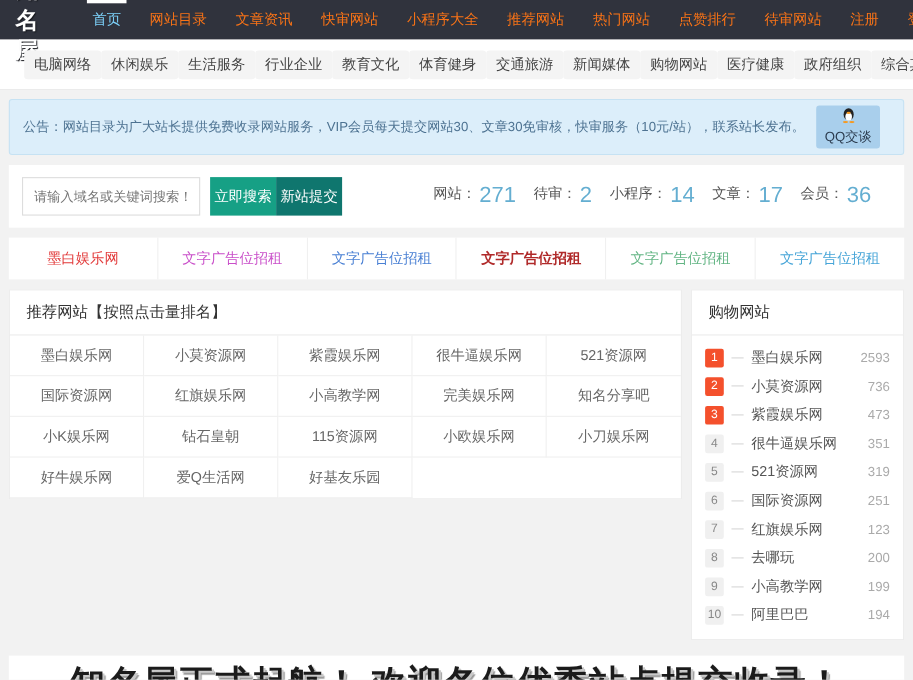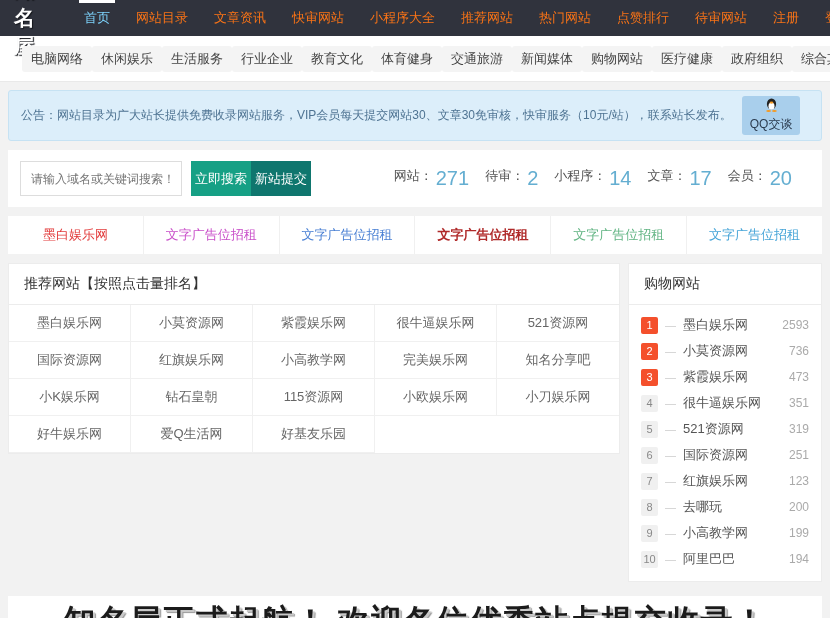--- a/index.html
+++ b/index.html
@@ -188,21 +188,21 @@
         <div class="stat">
           <span class="stat-label">小程序：</span>
           <span class="stat-value">14</span>
         </div>
         <div class="stat">
           <span class="stat-label">文章：</span>
           <span class="stat-value">17</span>
         </div>
         <div class="stat">
           <span class="stat-label">会员：</span>
-          <span class="stat-value">20</span>
+          <span class="stat-value">36</span>
         </div>
       </div>
   </div>
 
   <div class="adbar">
       <div class="ad-link" style="color: rgb(226, 58, 58);">墨白娱乐网</div>
       <div class="ad-link" style="color: rgb(201, 79, 201);">文字广告位招租</div>
       <div class="ad-link" style="color: rgb(74, 128, 212);">文字广告位招租</div>
       <div class="ad-link bold" style="color: rgb(176, 42, 42);">文字广告位招租</div>
       <div class="ad-link" style="color: rgb(99, 181, 132);">文字广告位招租</div>

